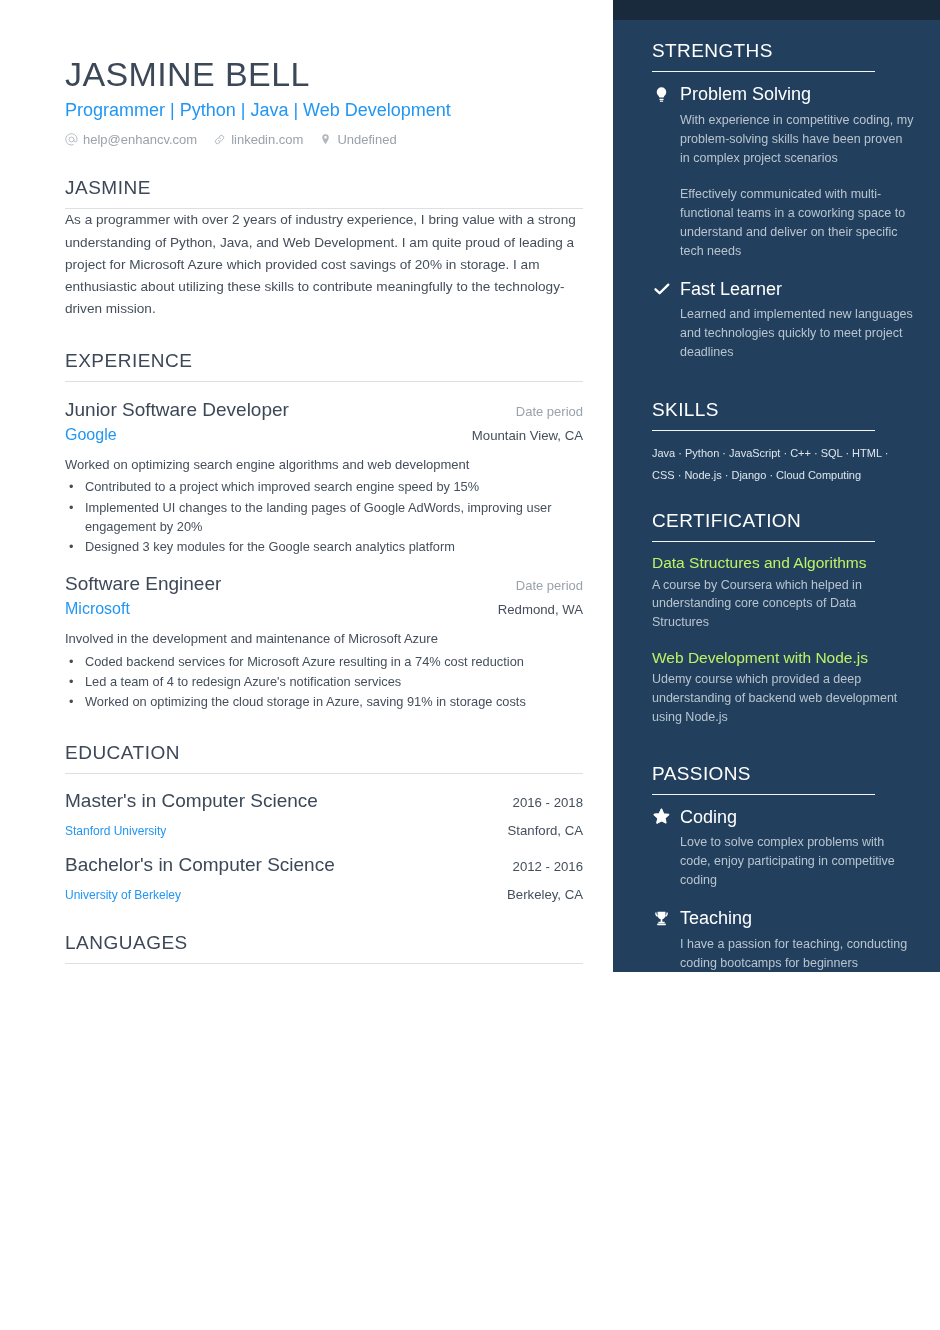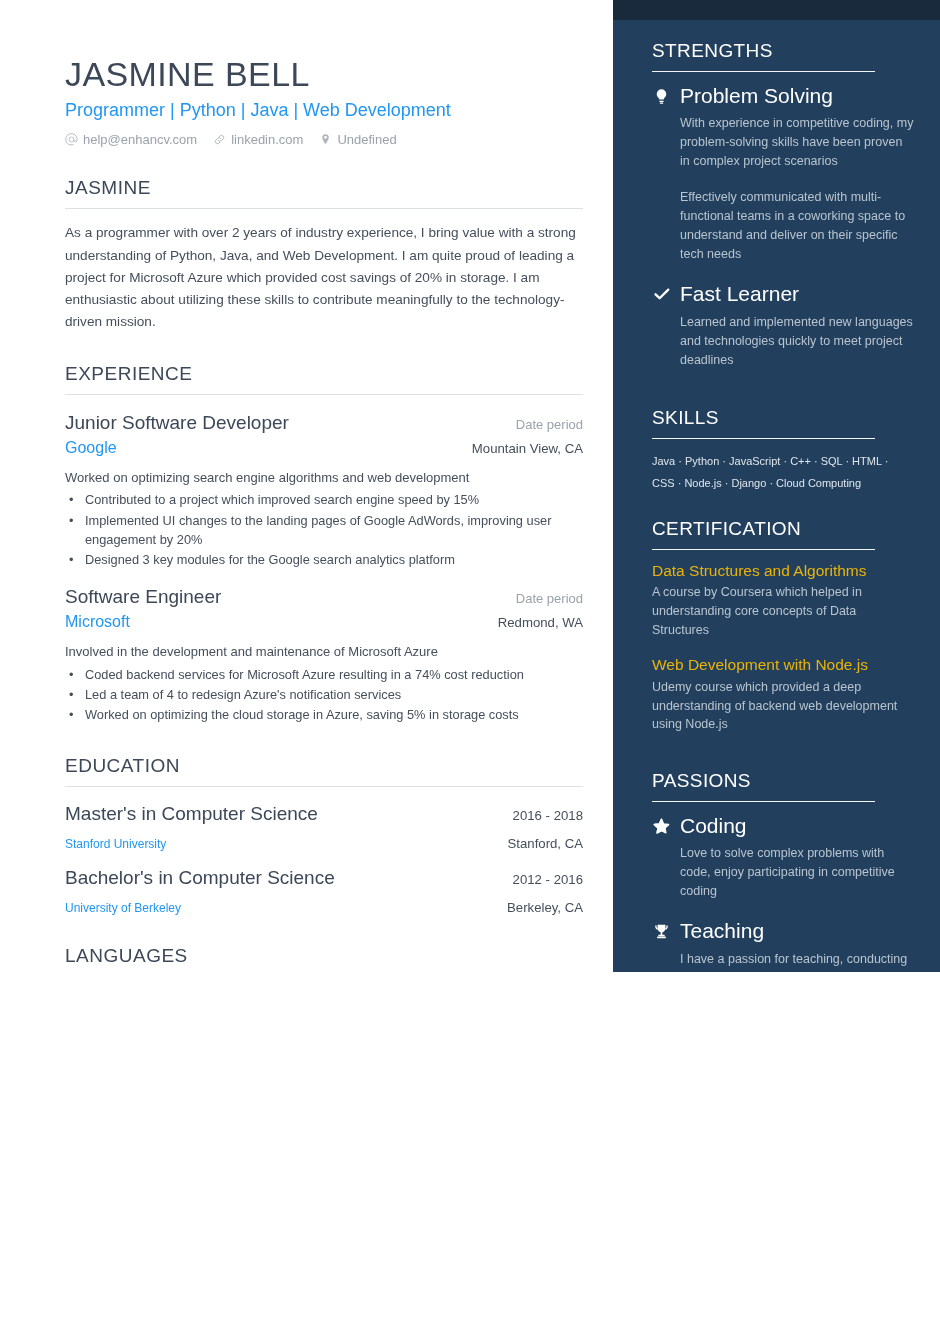--- a/index.html
+++ b/index.html
@@ -23,29 +23,29 @@
   .side-head {
     font-size: 19px; font-weight: 400; color: #ffffff; letter-spacing: .4px;
     padding-top: 20px; padding-bottom: 9px;
   }
   .side-rule { height: 1px; background: #ffffff; width: 223px; opacity: .95; margin-bottom: 11px; }
 
   .side-item { margin-bottom: 17px; }
   .side-item-head { display: flex; align-items: center; gap: 9px; margin-bottom: 5px; }
   .side-icon { width: 19px; height: 19px; flex: 0 0 19px; display:flex; align-items:center; justify-content:center; color:#fff; }
   .side-icon svg { display:block; }
-  .side-item-title { font-size: 21px; color: #ffffff; font-weight: 400; line-height: 1.25; }
+  .side-item-title { font-size: 18px; color: #ffffff; font-weight: 400; line-height: 1.25; }
   .side-item-desc {
     font-size: 12.5px; line-height: 1.52; color: #b9c4cf; padding-left: 28px;
   }
 
   .skills-text { font-size: 11px; color: #dfe5eb; line-height: 2.0; }
 
   .cert-item { margin-bottom: 16px; }
-  .cert-title { font-size: 15.5px; color: #eab308; line-height: 1.26; margin-bottom: 3px; }
+  .cert-title { font-size: 15.5px; color: #bef264; line-height: 1.26; margin-bottom: 3px; }
   .cert-desc { font-size: 12.5px; line-height: 1.5; color: #b9c4cf; }
 
   .passion-desc { padding-left: 28px; }
 
   
   .main { position: absolute; left: 0; top: 0; width: 613px; height: 1330px; }
   .main-inner { position: absolute; left: 65px; top: 0; width: 518px; }
 
   .name {
     font-size: 34px; font-weight: 300; color: #3c4858; letter-spacing: .4px;
@@ -54,21 +54,21 @@
   .headline { font-size: 18px; color: #2196f3; font-weight: 400; margin-top: 5px; line-height: 1.3; }
   .contacts { display: flex; align-items: center; gap: 16px; margin-top: 10px; }
   .contact { display: flex; align-items: center; gap: 5px; font-size: 13px; color: #9aa2ab; }
   .contact .ci { width: 13px; height: 13px; display:flex; align-items:center; justify-content:center; color:#b0b7bf; }
   .contact .ci svg { display: block; }
 
   .section { margin-top: 30px; }
   .sec-head { font-size: 19px; color: #3c4858; font-weight: 400; letter-spacing: .5px; }
   .sec-rule { height: 1px; background: #dcdfe3; margin-top: 9px; }
 
-  .summary-text { font-size: 13.6px; line-height: 1.62; color: #454f5b; margin-top: 13px; }
+  .summary-text { font-size: 13.6px; line-height: 1.62; color: #454f5b; }
 
   .entry { margin-top: 17px; }
   .entry-row { display: flex; justify-content: space-between; align-items: baseline; }
   .entry-title { font-size: 19px; color: #3c4858; font-weight: 400; }
   .entry-meta { font-size: 13px; color: #9aa2ab; white-space: nowrap; padding-left: 12px; }
   .entry-row2 { display: flex; justify-content: space-between; align-items: baseline; margin-top: 5px; }
   .entry-org { font-size: 16px; color: #2196f3; }
   .entry-loc { font-size: 13.2px; color: #454f5b; white-space: nowrap; padding-left: 12px; }
   .entry-desc { font-size: 13px; color: #454f5b; margin-top: 12px; line-height: 1.45; }
   .bullets { margin-top: 3px; }
@@ -189,21 +189,21 @@
             <div class="bullet">
               <span class="dot">•</span>
               <span class="btxt">Coded backend services for Microsoft Azure resulting in a 74% cost reduction</span>
             </div>
             <div class="bullet">
               <span class="dot">•</span>
               <span class="btxt">Led a team of 4 to redesign Azure's notification services</span>
             </div>
             <div class="bullet">
               <span class="dot">•</span>
-              <span class="btxt">Worked on optimizing the cloud storage in Azure, saving 5% in storage costs</span>
+              <span class="btxt">Worked on optimizing the cloud storage in Azure, saving 91% in storage costs</span>
             </div>
           </div>
         </div>
       </div>
 
       <div class="section">
         <div class="sec-head">EDUCATION</div>
         <div class="sec-rule"></div>
 
         <div class="edu-entry">

